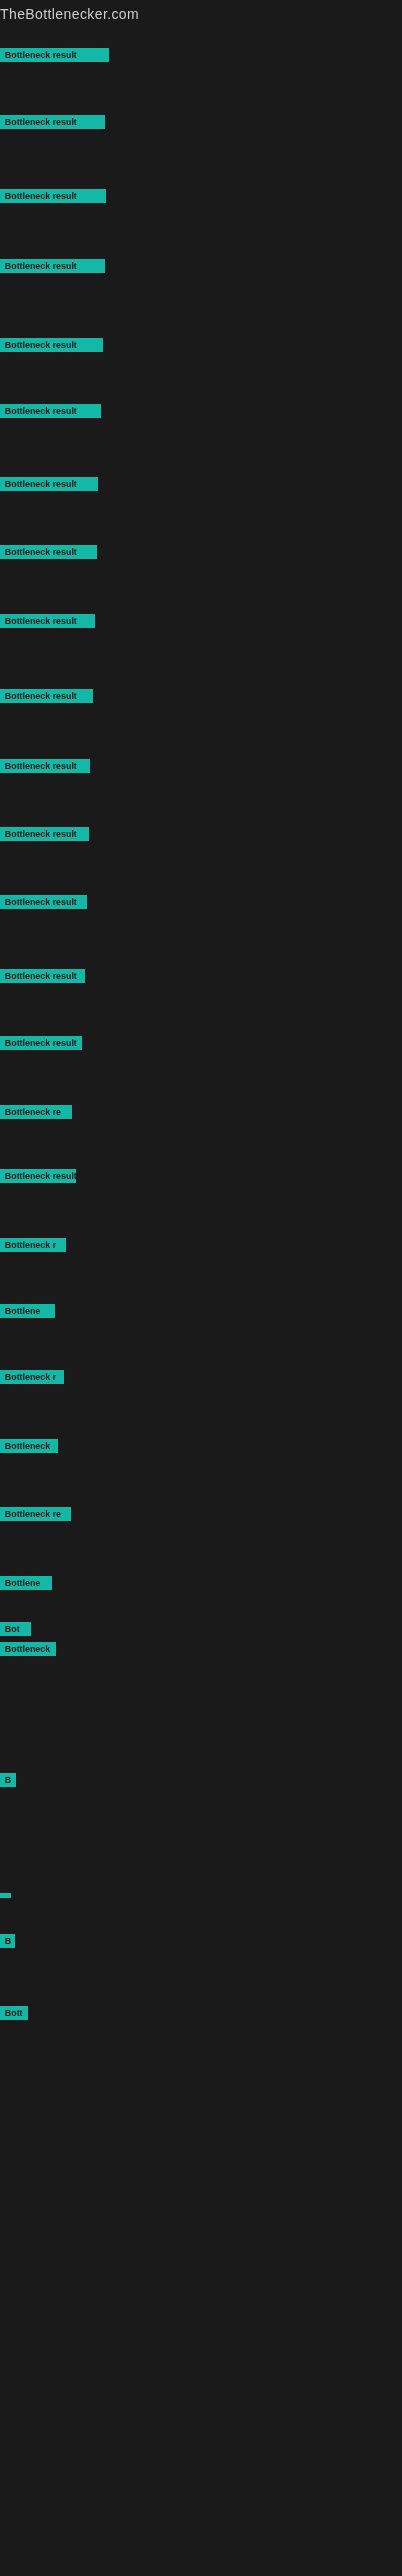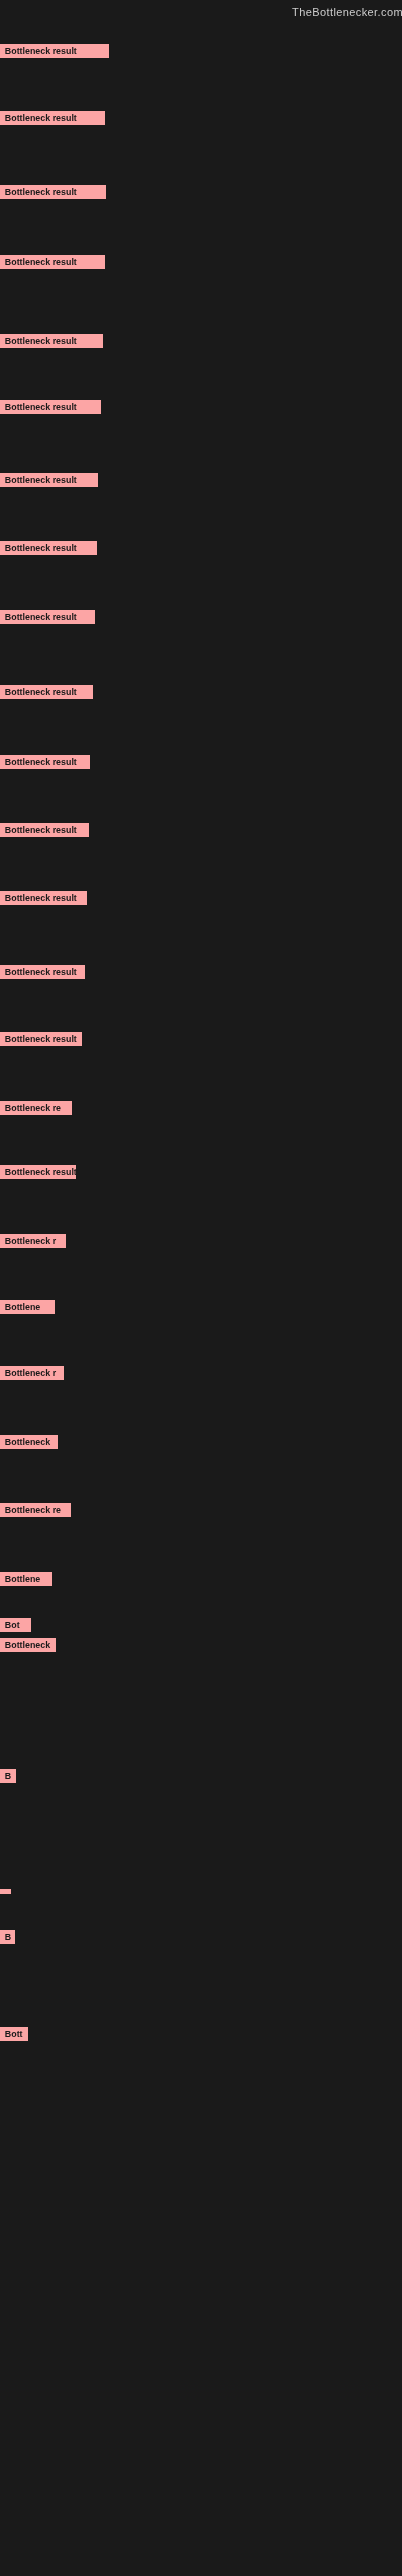--- a/index.html
+++ b/index.html
@@ -10,34 +10,34 @@
 
     body {
       background-color: #1a1a1a;
       width: 403px;
       min-height: 2576px;
       font-family: Arial, sans-serif;
       position: relative;
     }
 
     .site-title {
-      text-align: right;
+      text-align: left;
       color: #cccccc;
-      font-size: 11px;
+      font-size: 14px;
       padding: 6.4px 0 3.2px 0;
       letter-spacing: 0.4px;
     }
 
     .bottleneck-item {
       position: absolute;
       left: 0;
     }
 
     .bottleneck-label {
-      background-color: #fca5a5;
+      background-color: #14b8a6;
       color: #1a1a1a;
       font-size: 8.9px;
       font-weight: bold;
       padding: 2.4px 4.8px;
       white-space: nowrap;
       overflow: hidden;
       display: inline-block;
     }
   </style>
 </head>
@@ -67,15 +67,15 @@
     <div class="bottleneck-item" style="top: 1278px;"><span class="bottleneck-label" style="max-width: 55px; width: 55px;">Bottlene</span></div>
     <div class="bottleneck-item" style="top: 1344px;"><span class="bottleneck-label" style="max-width: 64px; width: 64px;">Bottleneck r</span></div>
     <div class="bottleneck-item" style="top: 1413px;"><span class="bottleneck-label" style="max-width: 58px; width: 58px;">Bottleneck</span></div>
     <div class="bottleneck-item" style="top: 1481px;"><span class="bottleneck-label" style="max-width: 71px; width: 71px;">Bottleneck re</span></div>
     <div class="bottleneck-item" style="top: 1550px;"><span class="bottleneck-label" style="max-width: 52px; width: 52px;">Bottlene</span></div>
     <div class="bottleneck-item" style="top: 1616px;"><span class="bottleneck-label" style="max-width: 56px; width: 56px;">Bottleneck</span></div>
     <div class="bottleneck-item" style="top: 1596px;"><span class="bottleneck-label" style="max-width: 31px; width: 31px;">Bot</span></div>
     <div class="bottleneck-item" style="top: 1747px;"><span class="bottleneck-label" style="max-width: 16px; width: 16px;">B</span></div>
     <div class="bottleneck-item" style="top: 1860px;"><span class="bottleneck-label" style="max-width: 11.3px; width: 11.3px;"></span></div>
     <div class="bottleneck-item" style="top: 1908px;"><span class="bottleneck-label" style="max-width: 14.5px; width: 14.5px;">B</span></div>
-    <div class="bottleneck-item" style="top: 1980px;"><span class="bottleneck-label" style="max-width: 28px; width: 28px; margin-top: 25px;">Bott</span></div>
+    <div class="bottleneck-item" style="top: 1980px;"><span class="bottleneck-label" style="max-width: 28px; width: 28px;">Bott</span></div>
   </div>
 
 
 </body></html>

